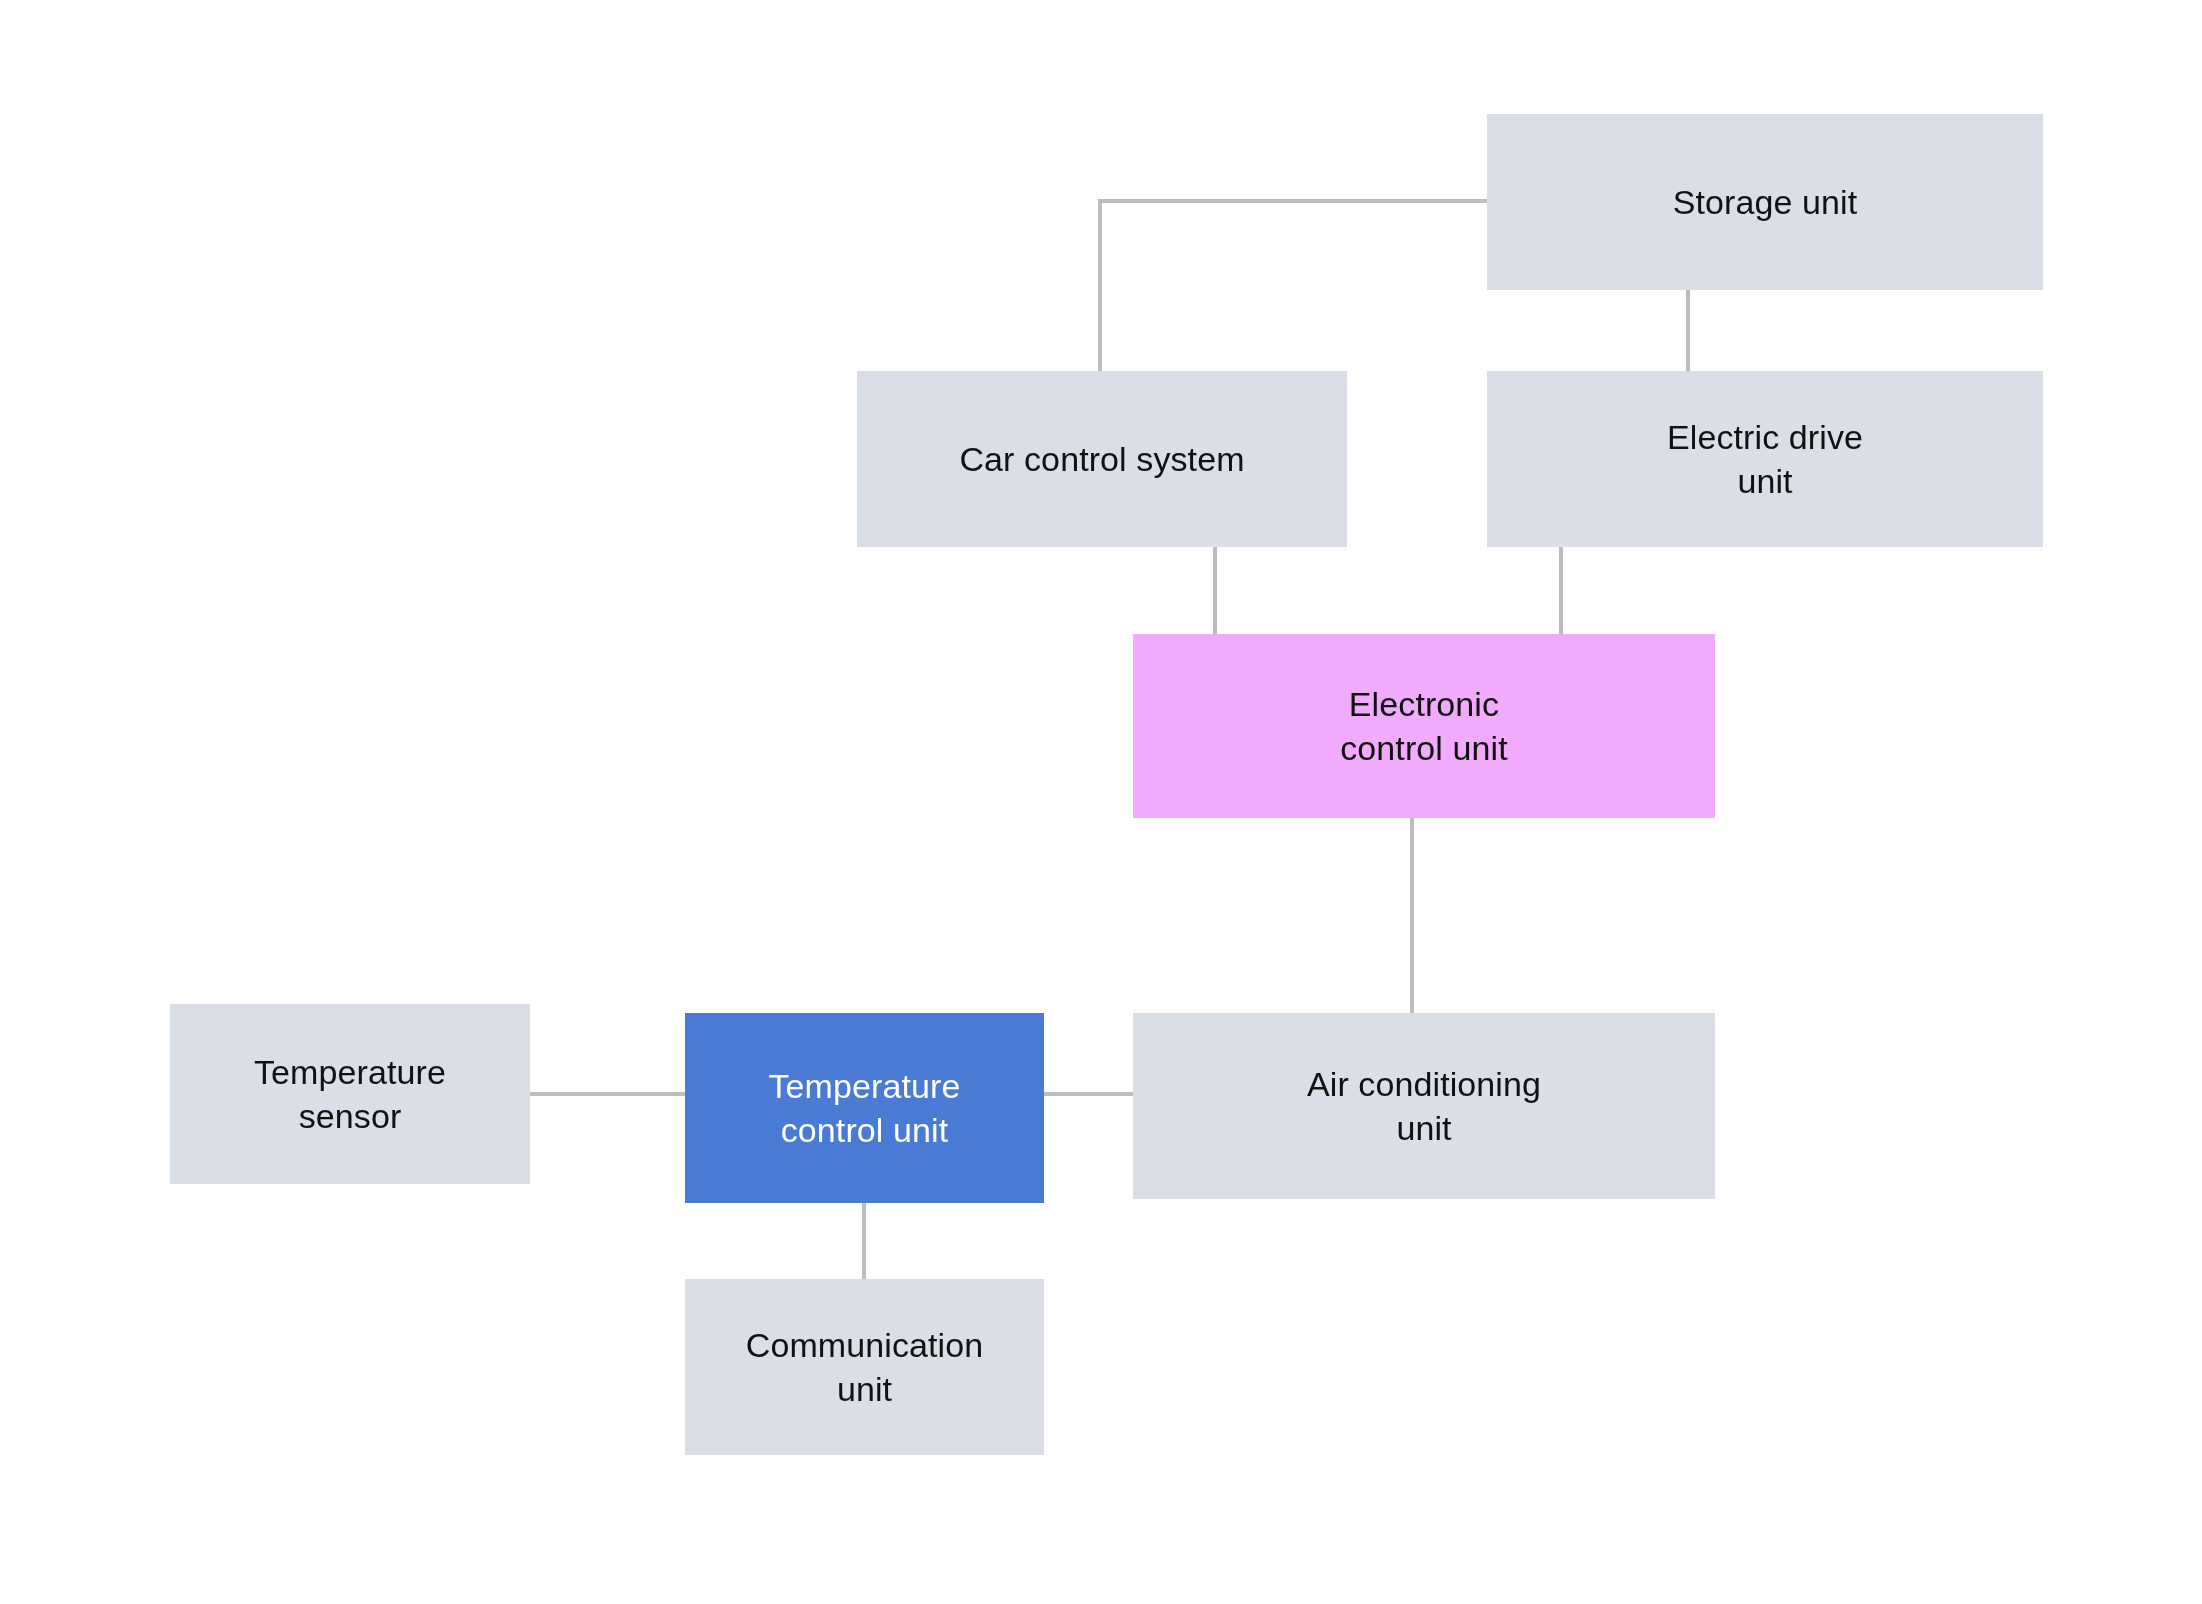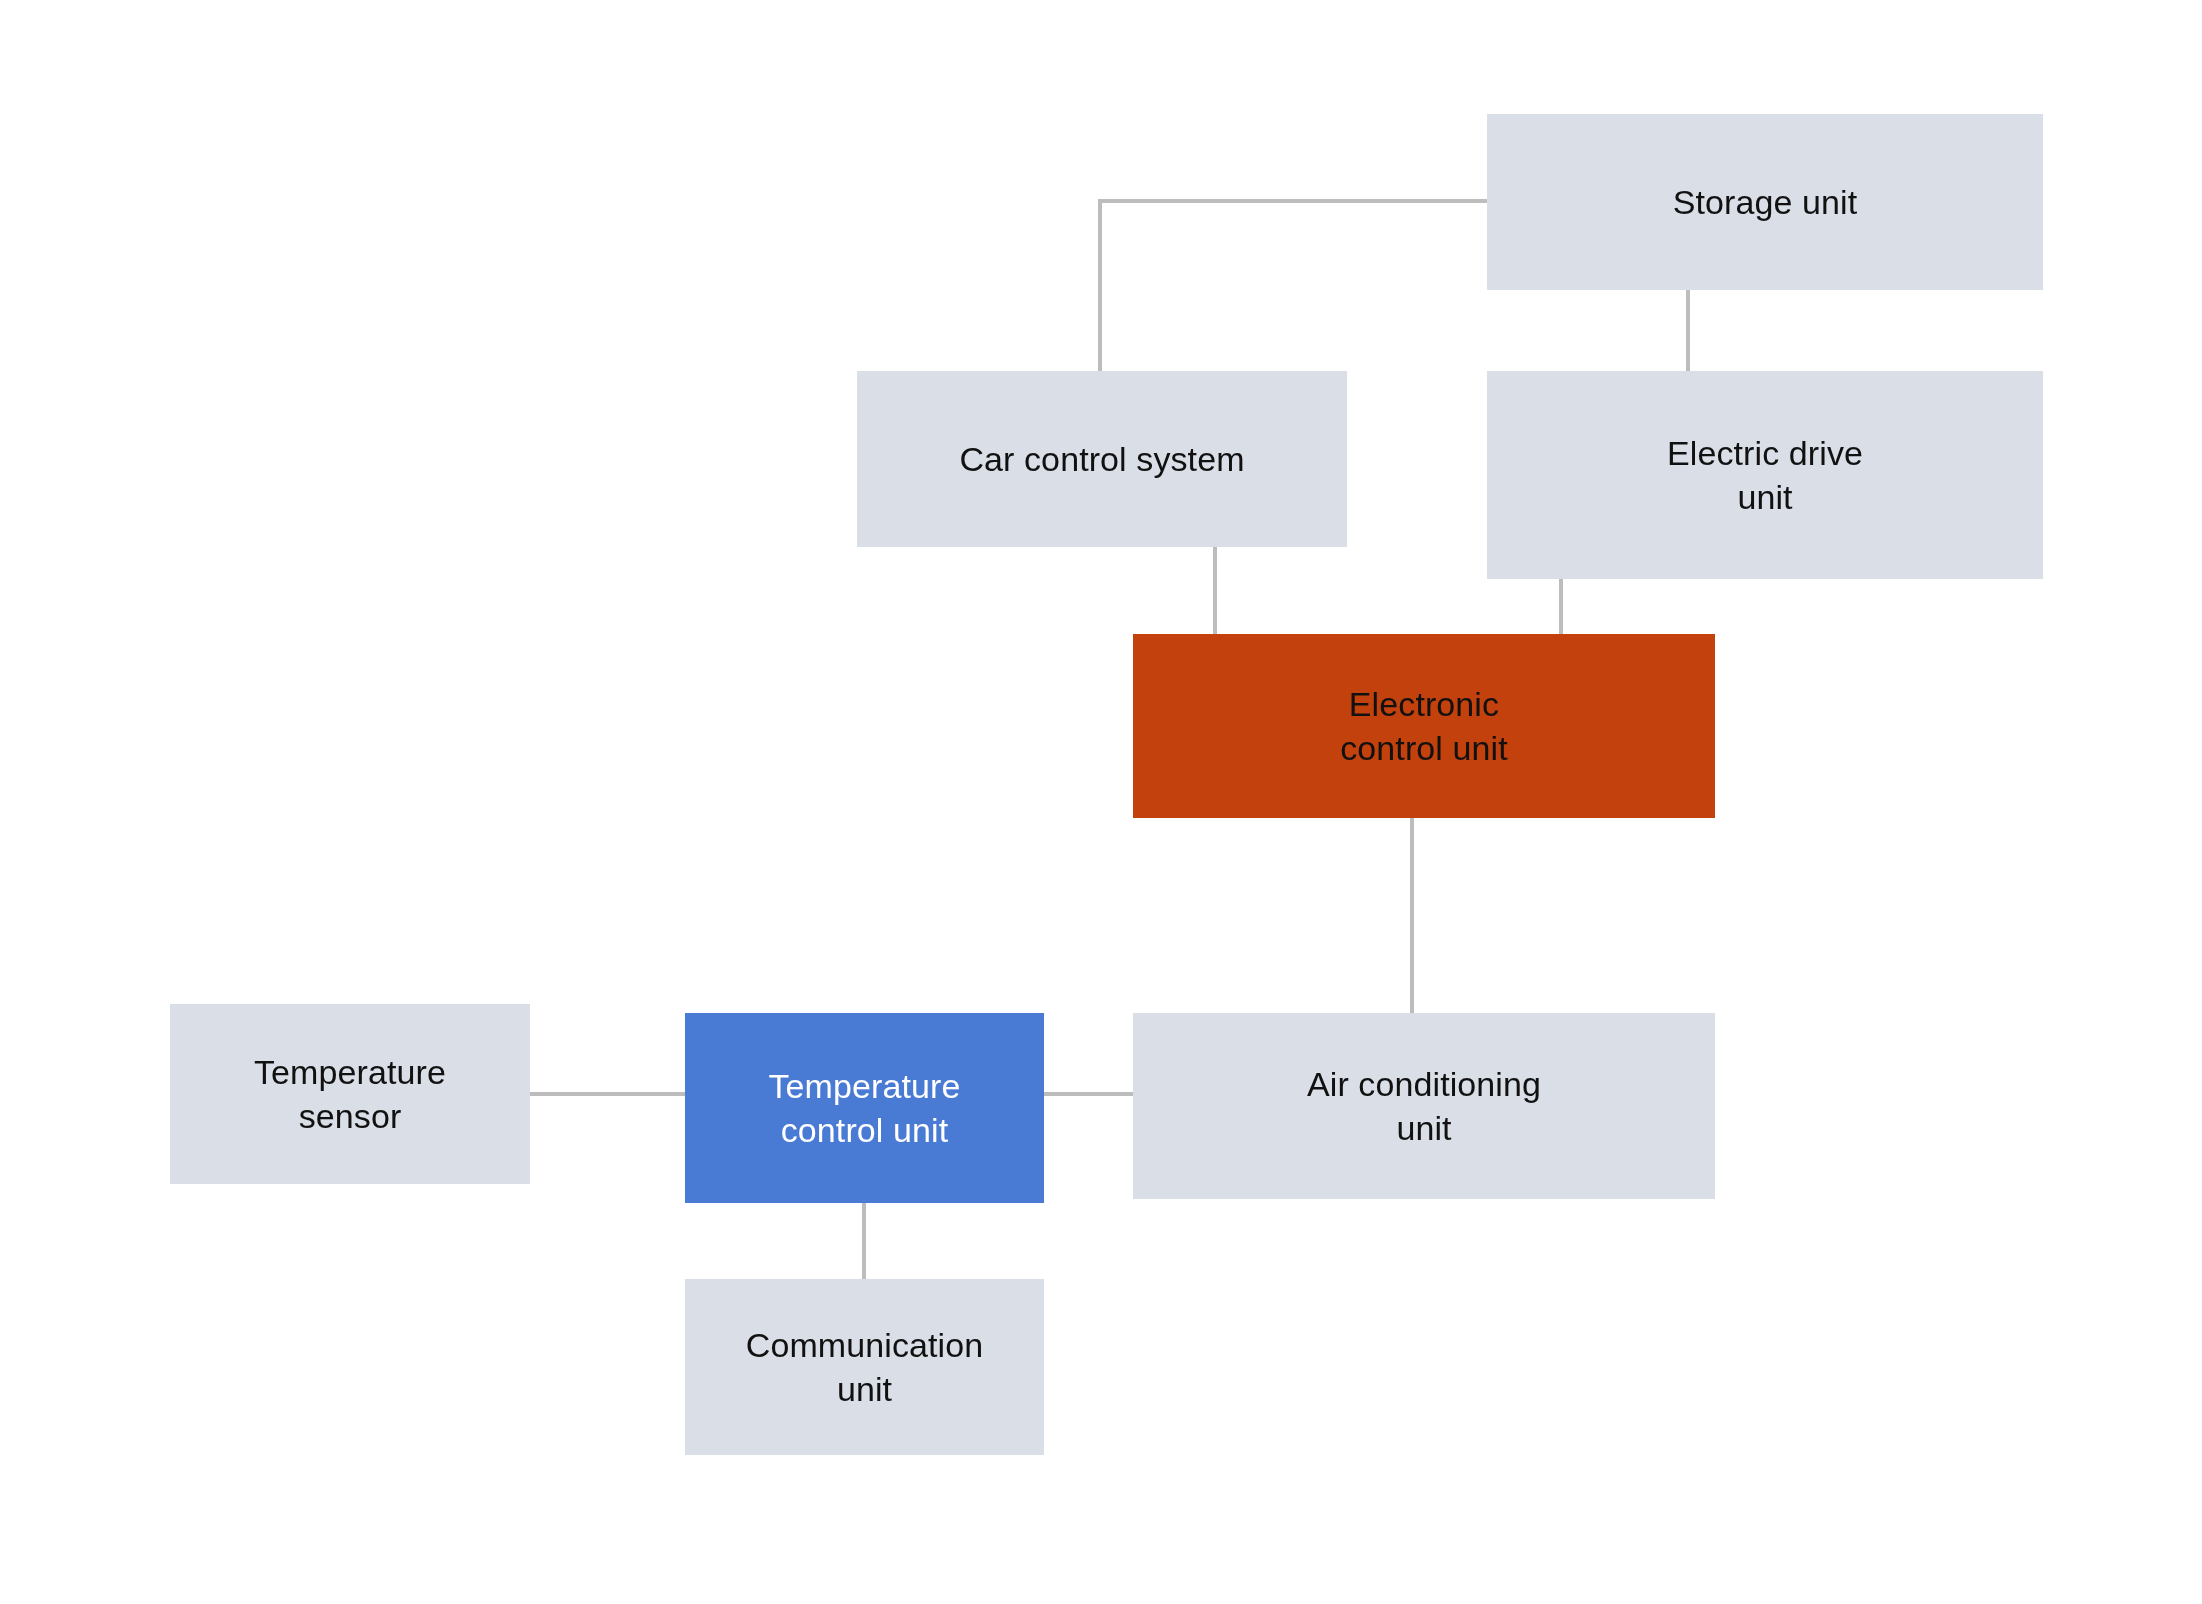--- a/index.html
+++ b/index.html
@@ -34,21 +34,21 @@
     justify-content: center;
     text-align: center;
     line-height: 1.30;
     font-size: 34px;
     color: #111111;
     letter-spacing: 0.1px;
     white-space: pre-line;
     padding: 4px 10px;
   }
   .node.fill-grey   { background: #dadee7; color: #111111; text-align: center; }
-  .node.fill-lblue  { background: #c2410c; color: #111111; }
+  .node.fill-lblue  { background: #f0abfc; color: #111111; }
   .node.fill-blue   { background: #4a7bd4; color: #ffffff; }
   .node-label { display: block; }
 </style>
 </head>
 <body>
 
 <div id="canvas">
 
   <svg id="edge-layer" viewBox="0 0 2202 1604" xmlns="http://www.w3.org/2000/svg">
       <polyline points="1487,201 1100,201 1100,371" fill="none" stroke="#bdbdbd" stroke-width="4" stroke-linecap="butt" stroke-linejoin="miter"></polyline>
@@ -57,21 +57,21 @@
       <polyline points="1561,547 1561,634" fill="none" stroke="#bdbdbd" stroke-width="4" stroke-linecap="butt" stroke-linejoin="miter"></polyline>
       <polyline points="1412,818 1412,1013" fill="none" stroke="#bdbdbd" stroke-width="4" stroke-linecap="butt" stroke-linejoin="miter"></polyline>
       <polyline points="530,1094 685,1094" fill="none" stroke="#bdbdbd" stroke-width="4" stroke-linecap="butt" stroke-linejoin="miter"></polyline>
       <polyline points="1044,1094 1133,1094" fill="none" stroke="#bdbdbd" stroke-width="4" stroke-linecap="butt" stroke-linejoin="miter"></polyline>
       <polyline points="864,1203 864,1365" fill="none" stroke="#bdbdbd" stroke-width="4" stroke-linecap="butt" stroke-linejoin="miter"></polyline>
     </svg>
 
   <div id="node-layer">
       <div class="node fill-grey" style="left: 1487px; top: 114px; width: 556px; height: 176px;"><span class="node-label">Storage unit</span></div>
       <div class="node fill-grey" style="left: 857px; top: 371px; width: 490px; height: 176px;"><span class="node-label">Car control system</span></div>
-      <div class="node fill-grey" style="left: 1487px; top: 371px; width: 556px; height: 208px;"><span class="node-label">Electric drive
+      <div class="node fill-grey" style="left: 1487px; top: 371px; width: 556px; height: 176px;"><span class="node-label">Electric drive
 unit</span></div>
       <div class="node fill-lblue" style="left: 1133px; top: 634px; width: 582px; height: 184px;"><span class="node-label">Electronic
 control unit</span></div>
       <div class="node fill-grey" style="left: 170px; top: 1004px; width: 360px; height: 180px;"><span class="node-label">Temperature
 sensor</span></div>
       <div class="node fill-blue" style="left: 685px; top: 1013px; width: 359px; height: 190px;"><span class="node-label">Temperature
 control unit</span></div>
       <div class="node fill-grey" style="left: 1133px; top: 1013px; width: 582px; height: 186px;"><span class="node-label">Air conditioning
 unit</span></div>
       <div class="node fill-grey" style="left: 685px; top: 1279px; width: 359px; height: 176px;"><span class="node-label">Communication

